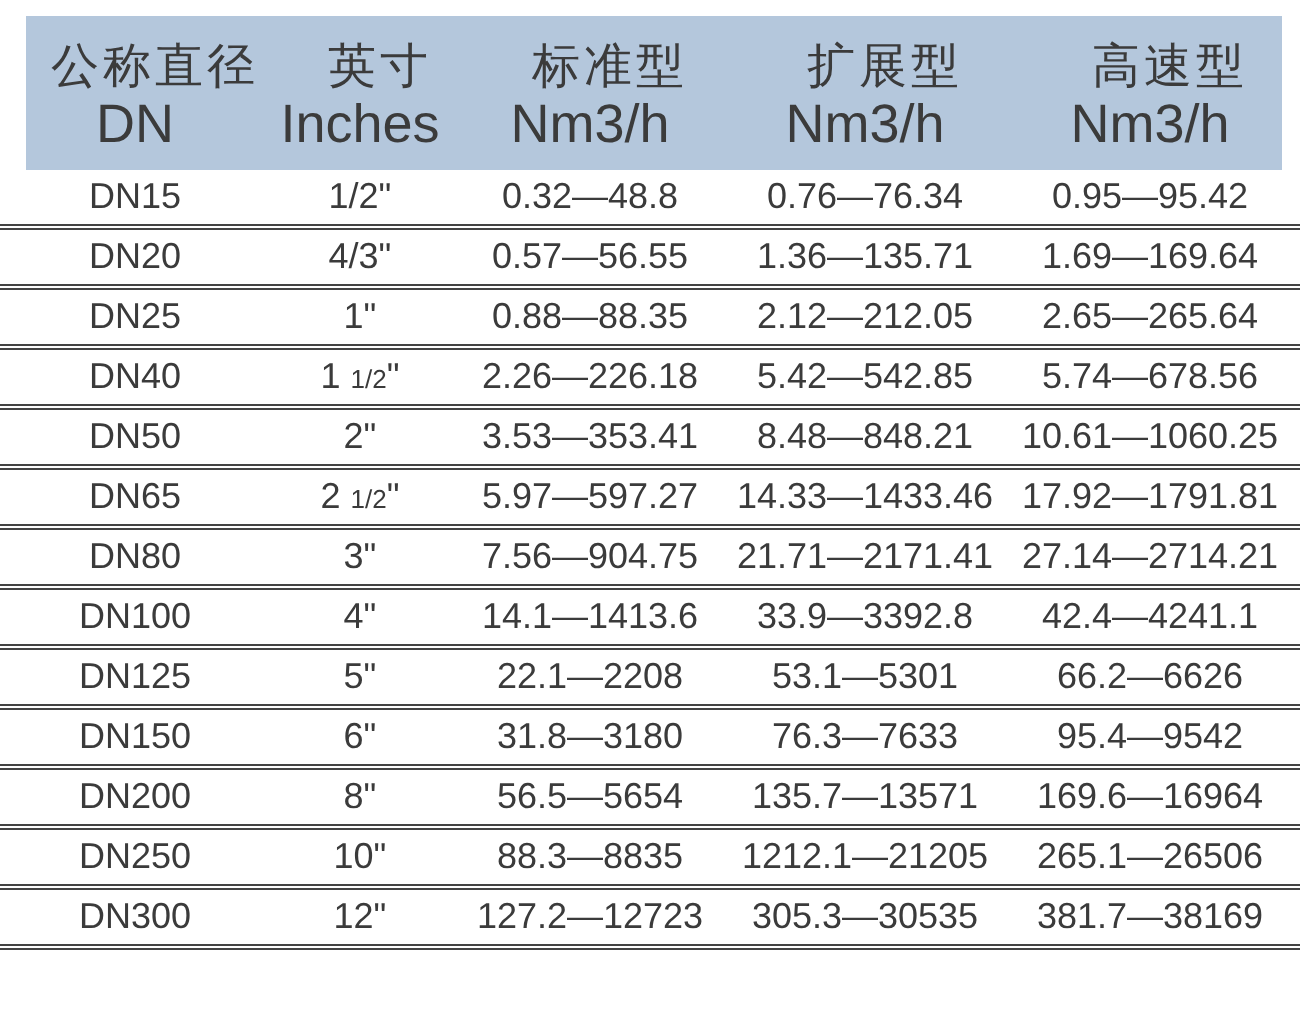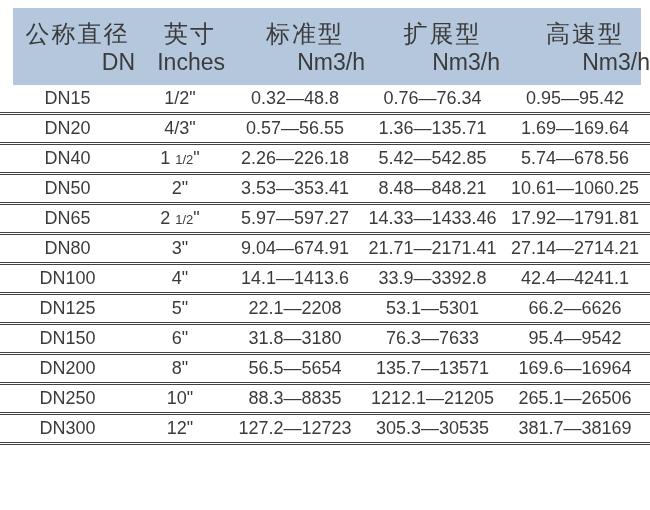--- a/index.html
+++ b/index.html
@@ -34,21 +34,21 @@
     vertical-align:middle;
     text-align:center;
   }
   thead th:first-child{
     background:linear-gradient(90deg,var(--page-bg) 0 13px,var(--header-bg) 13px 100%);
   }
   thead th:last-child{
     background:linear-gradient(270deg,var(--page-bg) 0 9px,var(--header-bg) 9px 100%);
   }
   .h-cn{font-size:24px;letter-spacing:2px;line-height:30px;margin-left:20px;}
-  .h-en{font-size:23px;line-height:26px;text-align:right;}
+  .h-en{font-size:27px;line-height:26px;}
   tbody td{
     height:27px;
     padding:0;
     text-align:center;
     vertical-align:middle;
     font-size:18px;
     border-bottom:3px double var(--line);
     white-space:nowrap;
     overflow:hidden;
   }
@@ -99,20 +99,27 @@
     <td class="c-hs">0.95—95.42</td>
   </tr>
         <tr>
     <td class="c-dn">DN20</td>
     <td class="c-in">4/3"</td>
     <td class="c-std">0.57—56.55</td>
     <td class="c-ext">1.36—135.71</td>
     <td class="c-hs">1.69—169.64</td>
   </tr>
         <tr>
+    <td class="c-dn">DN25</td>
+    <td class="c-in">1"</td>
+    <td class="c-std">0.88—88.35</td>
+    <td class="c-ext">2.12—212.05</td>
+    <td class="c-hs">2.65—265.64</td>
+  </tr>
+        <tr>
     <td class="c-dn">DN40</td>
     <td class="c-in">1 <span class="frac">1/2</span>"</td>
     <td class="c-std">2.26—226.18</td>
     <td class="c-ext">5.42—542.85</td>
     <td class="c-hs">5.74—678.56</td>
   </tr>
         <tr>
     <td class="c-dn">DN50</td>
     <td class="c-in">2"</td>
     <td class="c-std">3.53—353.41</td>
@@ -122,21 +129,21 @@
         <tr>
     <td class="c-dn">DN65</td>
     <td class="c-in">2 <span class="frac">1/2</span>"</td>
     <td class="c-std">5.97—597.27</td>
     <td class="c-ext">14.33—1433.46</td>
     <td class="c-hs">17.92—1791.81</td>
   </tr>
         <tr>
     <td class="c-dn">DN80</td>
     <td class="c-in">3"</td>
-    <td class="c-std">9.04—674.91</td>
+    <td class="c-std">7.56—904.75</td>
     <td class="c-ext">21.71—2171.41</td>
     <td class="c-hs">27.14—2714.21</td>
   </tr>
         <tr>
     <td class="c-dn">DN100</td>
     <td class="c-in">4"</td>
     <td class="c-std">14.1—1413.6</td>
     <td class="c-ext">33.9—3392.8</td>
     <td class="c-hs">42.4—4241.1</td>
   </tr>

